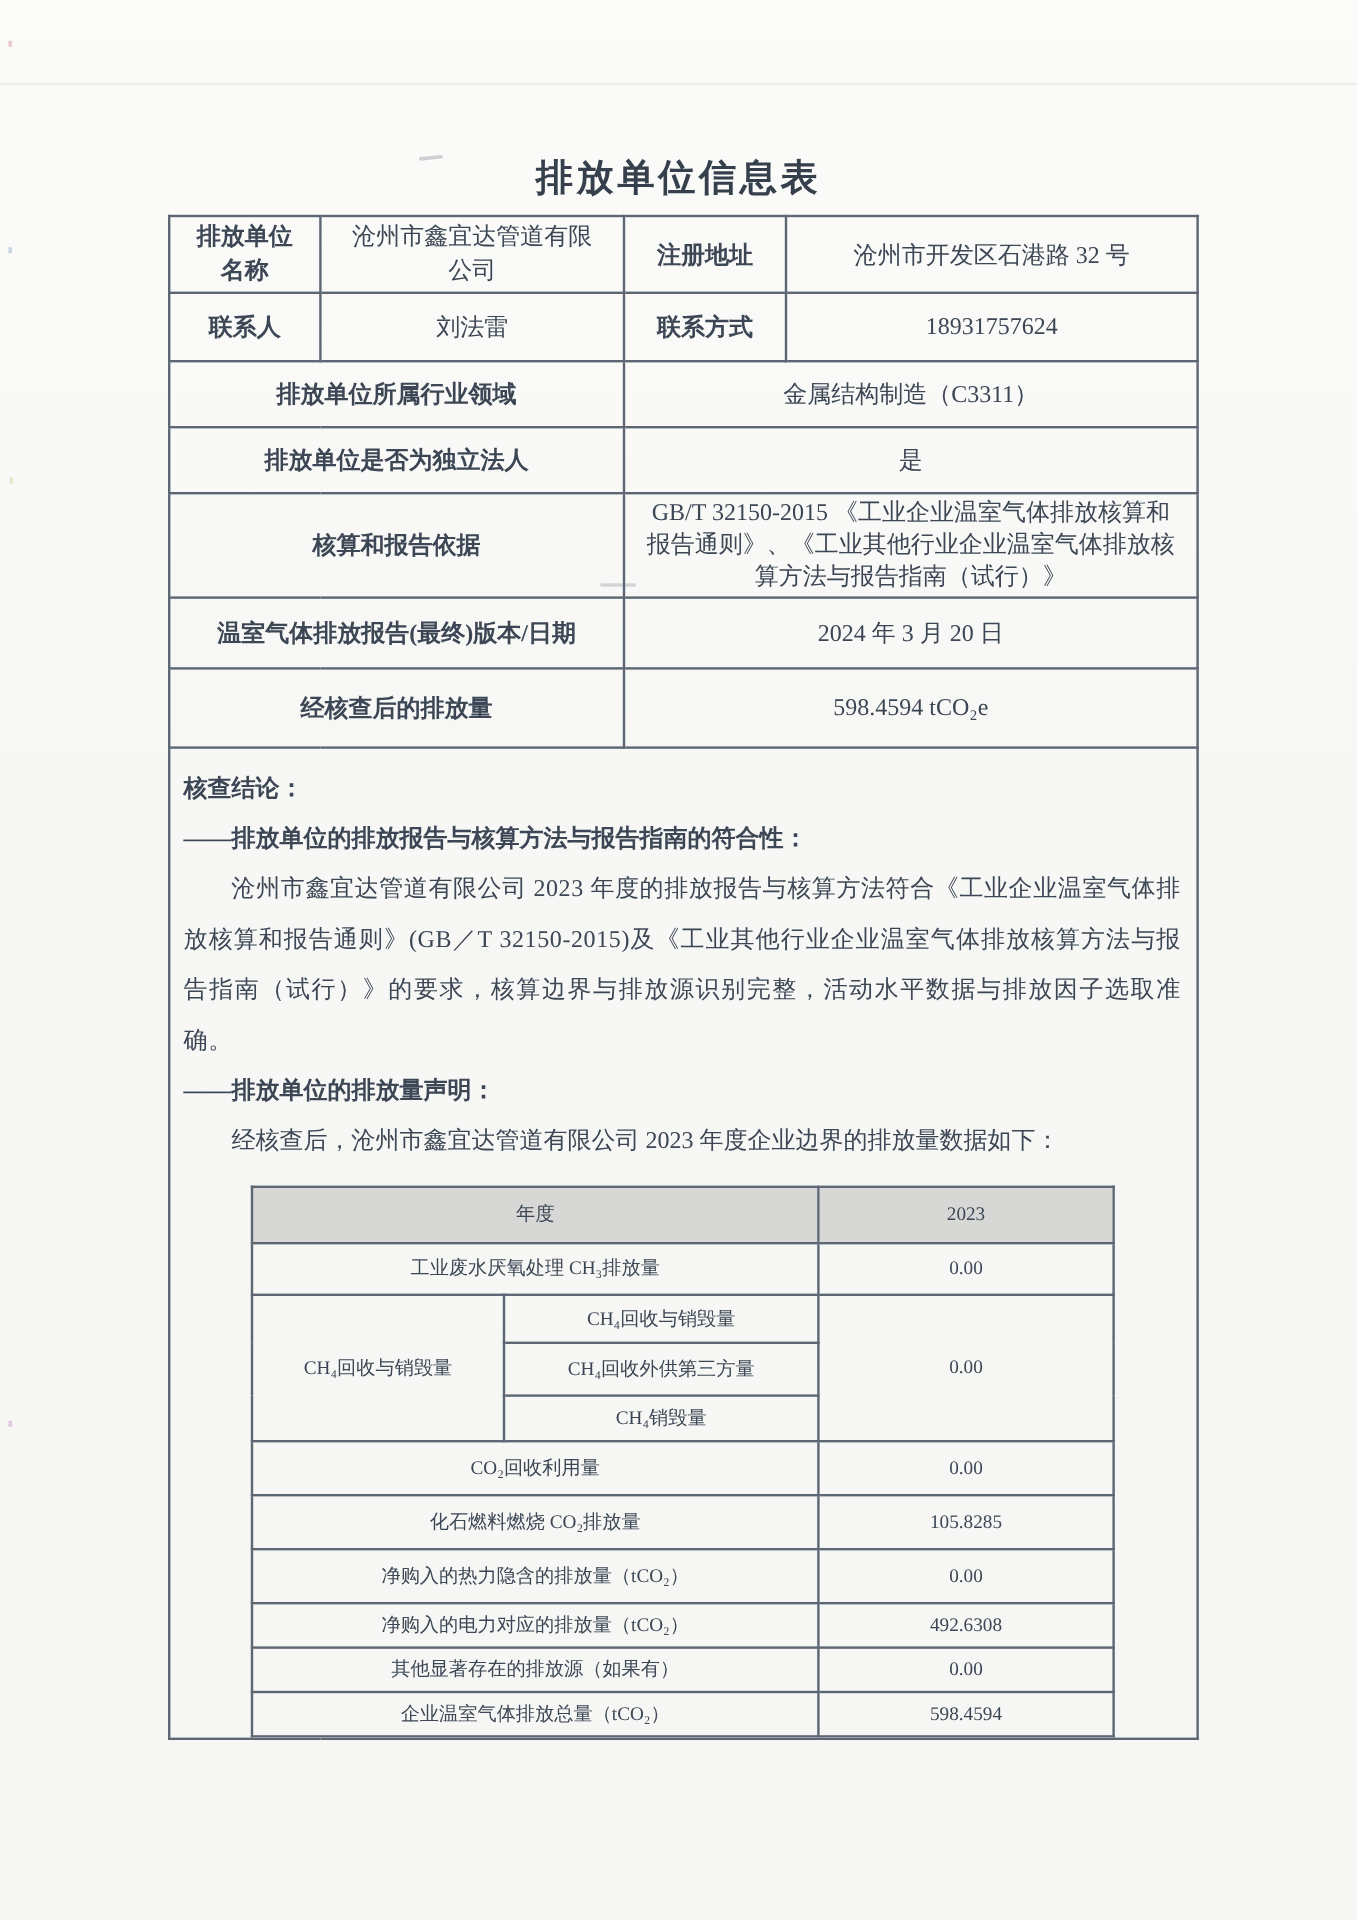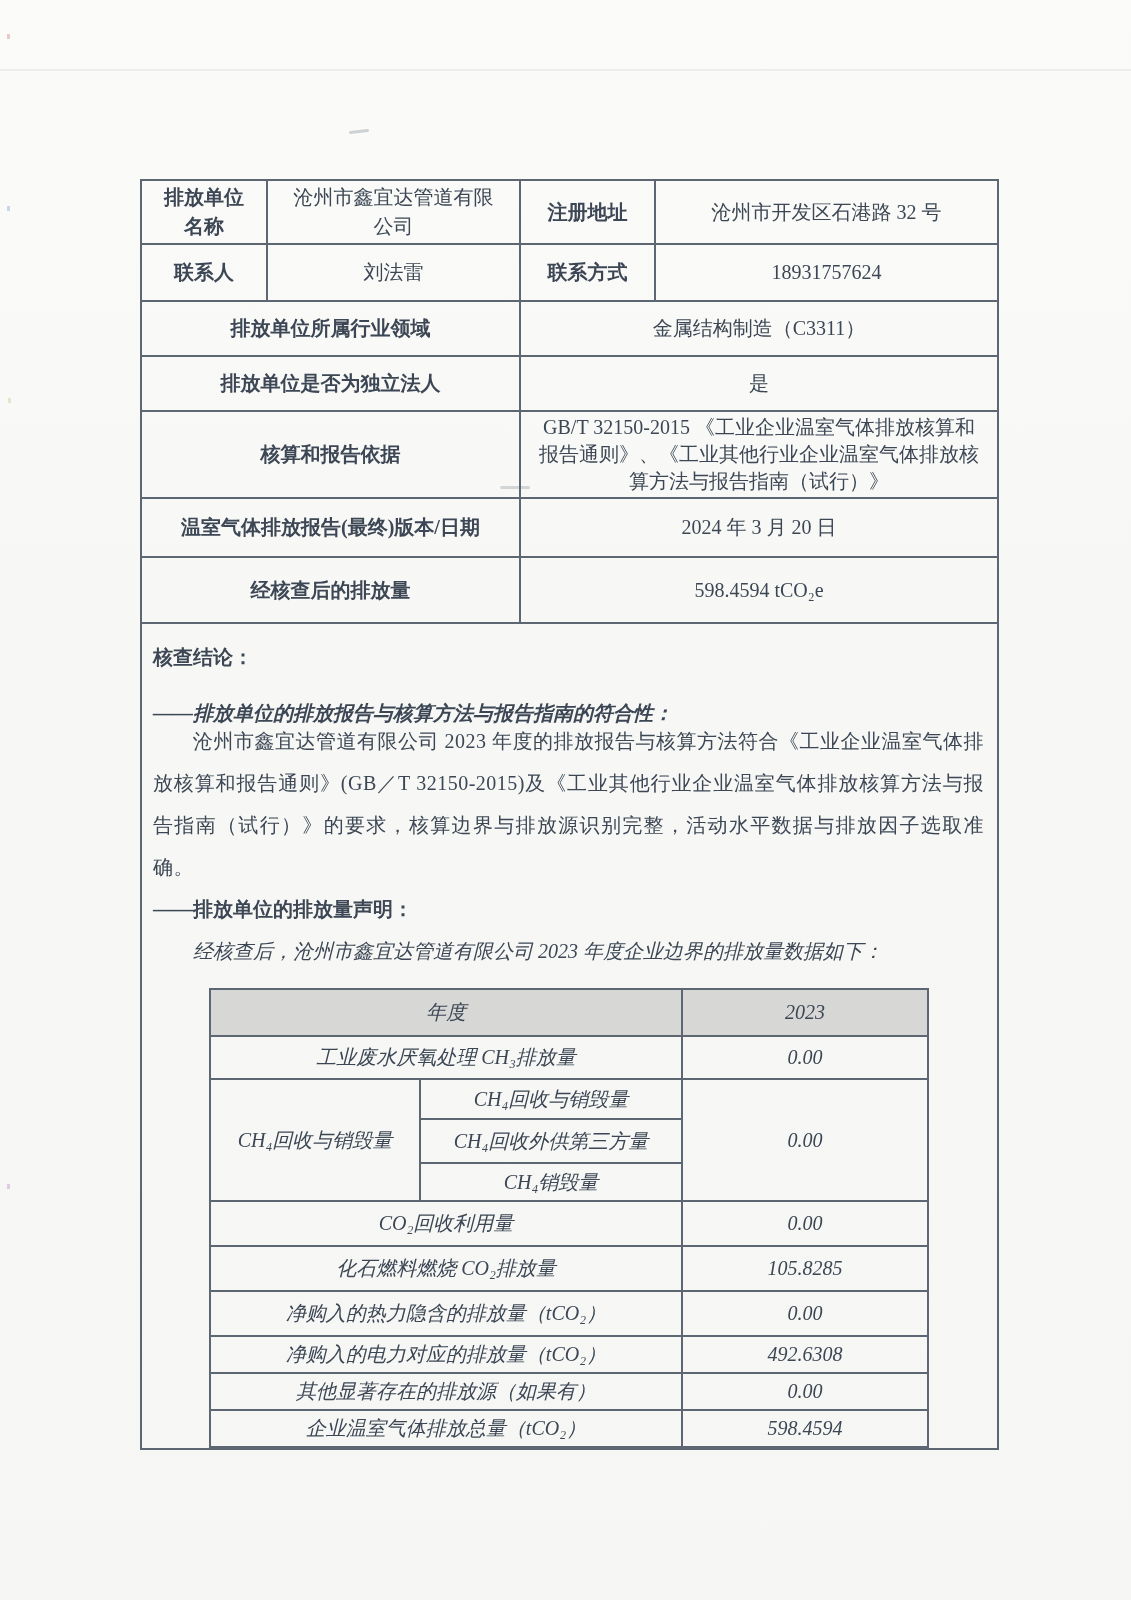--- a/index.html
+++ b/index.html
@@ -33,43 +33,44 @@
   .lbl{font-weight:bold;}
 
   .outer{position:absolute;left:140px;top:179px;width:857px;border-radius:28px;}
   .wrap4{display:inline-block;width:4.3em;line-height:1.45;}
   .wrap10{display:inline-block;max-width:10.4em;line-height:1.45;}
   .basis-val{line-height:27px;padding:2px 14px;text-align:center;}
 
   .concl-cell{position:relative;text-align:left;vertical-align:top;padding:10px;}
   .concl-cell .blk{position:absolute;left:11px;line-height:42px;font-size:20px;white-space:nowrap;}
   .b0{top:12px;font-weight:bold;}
-  .b1{top:68px;font-weight:bold;font-style:italic;}
+  .b1{top:54px;font-weight:bold;}
   .p1{top:96px;width:831px;white-space:normal !important;
       text-align:justify;text-indent:2em;letter-spacing:0.5px;}
   .b2{top:264px;font-weight:bold;}
-  .p2{top:306px;text-indent:2em;font-style:italic;}
+  .p2{top:306px;text-indent:2em;}
 
   .inner{position:absolute;top:364px;left:67px;width:718px;}
-  .inner td{font-size:20px;font-style:italic;}
+  .inner td{font-size:16px;}
   .hdr{background:#d7d7d5;}
 </style>
 </head>
 <body>
 
 <div class="page">
 
   <div class="scan-line"></div>
   <div class="smudge1"></div>
   <div class="smudge2"></div>
   <div class="speck sp1"></div>
   <div class="speck sp2"></div>
   <div class="speck sp3"></div>
   <div class="speck sp4"></div>
 
+  <div class="doc-title">排放单位信息表</div>
 
   <table class="outer">
     <colgroup>
         <col style="width:126px">
         <col style="width:253px">
         <col style="width:135px">
         <col style="width:343px">
       </colgroup>
     <tbody>
         <tr style="height:62px">

